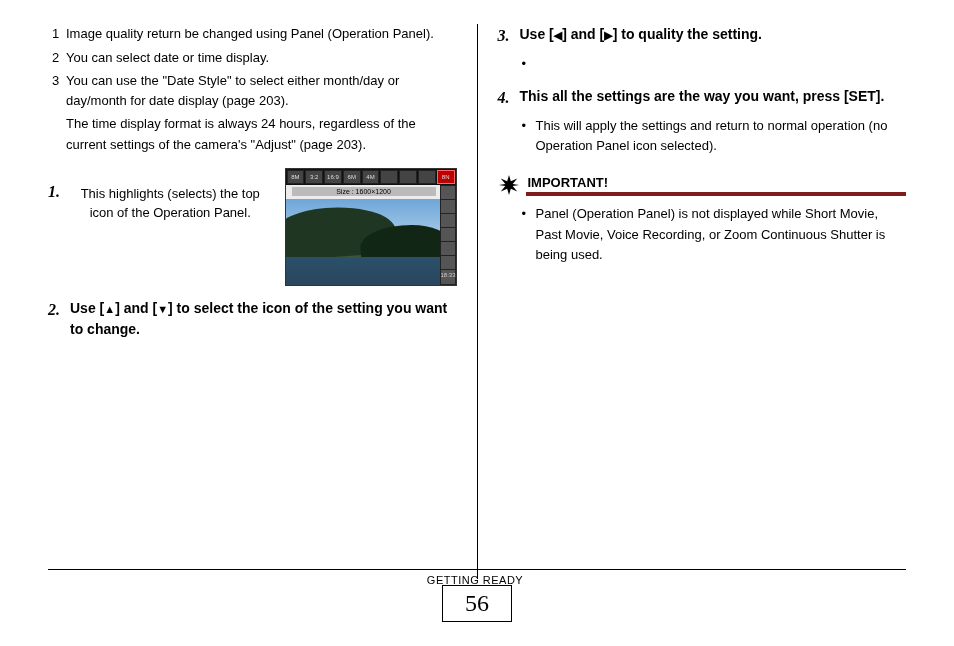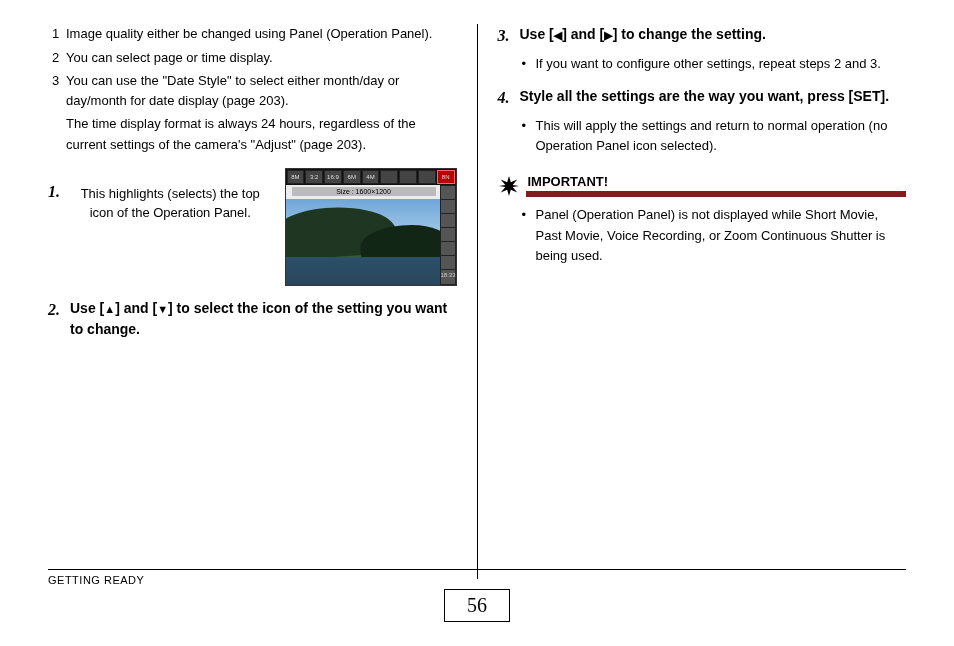--- a/index.html
+++ b/index.html
@@ -39,39 +39,39 @@
   .step { margin: 12px 0 6px 0; display: flex; line-height: 1.5; }
   .step-num { font-weight: bold; font-style: italic; font-size: 16px; width: 22px; flex-shrink:0; font-family: "Times New Roman", serif; }
   .step-body { flex: 1; }
   .step-head { font-weight: bold; font-size: 14px; }
   .step-note { margin-top: 4px; line-height: 1.5; text-align: center; }
   .step1-row { display: flex; gap: 14px; align-items: flex-start; }
   .bullet-list { margin: 6px 0 0 24px; }
   .bullet-item { display: flex; line-height: 1.55; margin-bottom: 4px; }
   .bullet-item .dot { width: 14px; flex-shrink:0; }
   .callout { display: flex; align-items: center; margin: 18px 0 8px 0; gap: 6px; }
-  .callout-label { font-weight: bold; border-bottom: 6px solid #7f1d1d; padding: 0 6px 2px 2px; flex:1; }
+  .callout-label { font-weight: bold; border-bottom: 4px solid #7f1d1d; padding: 0 6px 2px 2px; flex:1; }
   .star { width: 22px; height: 22px; flex-shrink:0; }
   .footer-sep {
     position: absolute;
     left: 48px; right: 48px;
     bottom: 60px;
     border-top: 1px solid #000;
     display:flex;
-    justify-content:flex-start;
+    justify-content:center;
     padding-top:4px;
   }
   .page-num-box {
     position: absolute;
     left: 50%;
     bottom: 24px;
     transform: translateX(-50%);
     border: 1px solid #000;
     padding: 4px 22px;
-    font-size: 20px;
+    font-size: 24px;
     font-family: "Times New Roman", serif;
   }
   .section-label { font-size: 11px; letter-spacing: 0.5px; margin-right:4px; }
   .tri { font-size: 11px; }
 
   .camera {
     width: 172px; height: 118px;
     border: 1px solid #333;
     background: linear-gradient(#e9e9e9,#f7f7f7);
     position: relative;
@@ -121,25 +121,25 @@
 </style>
 </head>
 <body>
 
 <div class="columns">
   <div class="col">
 
     <div class="note-list">
       <div class="note-item">
         <span class="note-num">1</span>
-        <span class="txt">Image quality either be changed using Panel (Operation Panel).</span>
+        <span class="txt">Image quality return be changed using Panel (Operation Panel).</span>
       </div>
       <div class="note-item">
         <span class="note-num">2</span>
-        <span class="txt">You can select page or time display.</span>
+        <span class="txt">You can select date or time display.</span>
       </div>
       <div class="note-item">
         <span class="note-num">3</span>
         <span class="txt">You can use the "Date Style" to select either month/day or day/month for date display (page 203).</span>
       </div>
       <div class="note-sub">The time display format is always 24 hours, regardless of the current settings of the camera's "Adjust" (page 203).</div>
     </div>
 
 
     <div class="step1-row">
@@ -193,35 +193,34 @@
   </div>
 
   <div class="divider"></div>
 
   <div class="col col-right">
 
     <div class="step" style="margin-top:0">
       <span class="step-num">3.</span>
       <div class="step-body">
         <div class="step-head">
-          <span>Use [</span><span class="tri">◀</span><span>] and [</span><span class="tri">▶</span><span>] to change the setting.</span>
+          <span>Use [</span><span class="tri">◀</span><span>] and [</span><span class="tri">▶</span><span>] to quality the setting.</span>
         </div>
       </div>
     </div>
     <div class="bullet-list">
       <div class="bullet-item">
         <span class="dot">•</span>
-        <span>If you want to configure other settings, repeat steps 2 and 3.</span>
       </div>
     </div>
 
     <div class="step">
       <span class="step-num">4.</span>
       <div class="step-body">
-        <div class="step-head">Style all the settings are the way you want, press [SET].</div>
+        <div class="step-head">This all the settings are the way you want, press [SET].</div>
       </div>
     </div>
     <div class="bullet-list">
       <div class="bullet-item">
         <span class="dot">•</span>
         <span>This will apply the settings and return to normal operation (no Operation Panel icon selected).</span>
       </div>
     </div>
 
     <div class="callout">

